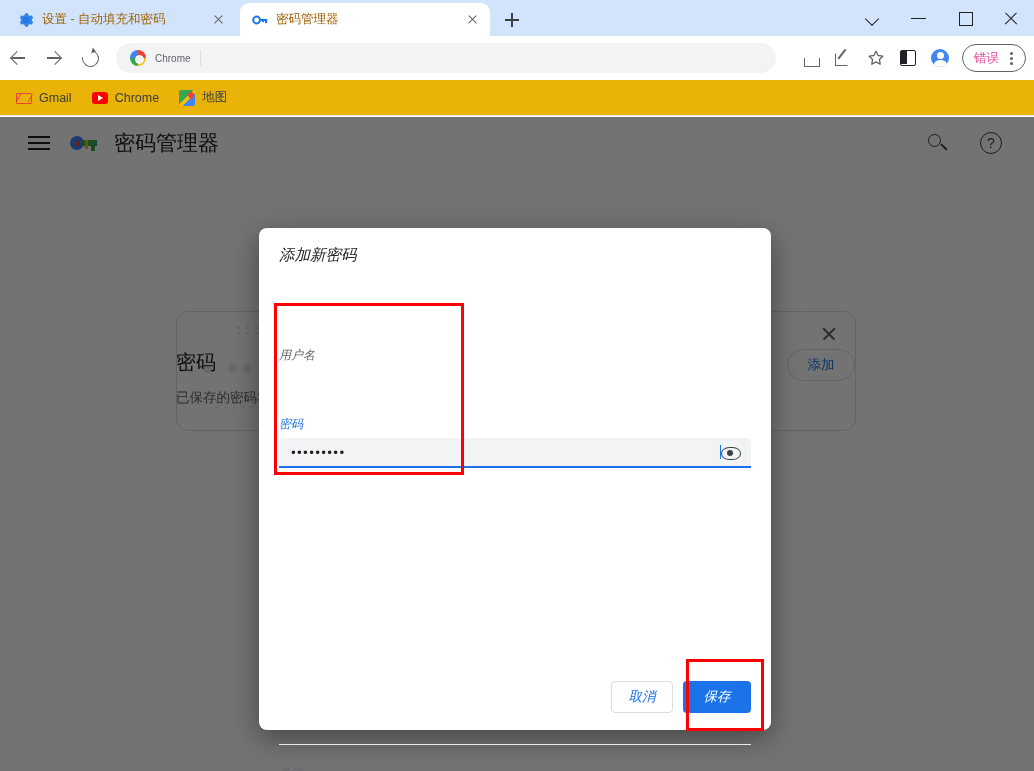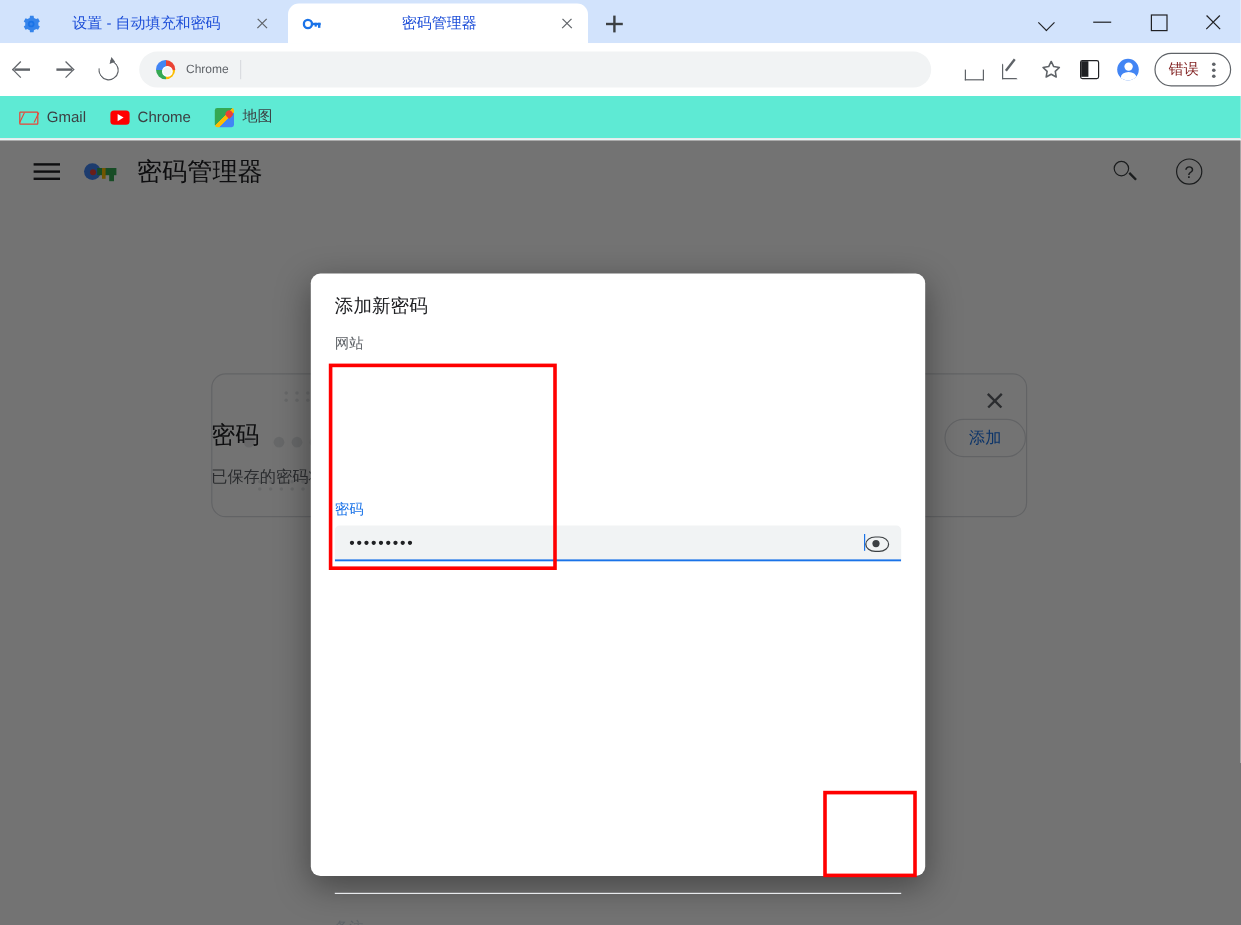--- a/index.html
+++ b/index.html
@@ -17,22 +17,22 @@
   }
   .tab {
     position: absolute; top: 3px; height: 33px;
     display: flex; align-items: center; gap: 8px;
     padding: 0 10px 0 12px; border-radius: 9px 9px 0 0;
   }
   .tab-inactive { left: 6px; width: 230px; }
   .tab-active { left: 240px; width: 250px; background: #ffffff; }
   .tab-favicon { width: 16px; height: 16px; flex: none; position: relative; }
   .tab-label {
-    flex: 1 1 auto; font-size: 12.5px; color: #1d4ed8;
-    white-space: nowrap; overflow: hidden; text-overflow: ellipsis; text-align: center;
+    flex: 1 1 auto; font-size: 12.5px; color: #a16207;
+    white-space: nowrap; overflow: hidden; text-overflow: ellipsis;
   }
   .tab-close {
     width: 16px; height: 16px; flex: none; position: relative;
     color: #5f6368;
   }
   .tab-close::before, .tab-close::after {
     content: ""; position: absolute; left: 2.5px; top: 7.5px;
     width: 11px; height: 1.4px; background: currentColor;
   }
   .tab-close::before { transform: rotate(45deg); }
@@ -158,34 +158,34 @@
   }
   .icon-avatar::after {
     content: ""; position: absolute; left: 2.5px; top: 11px;
     width: 13px; height: 9px; border-radius: 50% 50% 0 0; background: #ffffff;
   }
   .error-pill {
     height: 28px; border: 1px solid #5f6368; border-radius: 14px;
     display: flex; align-items: center; gap: 4px;
     padding: 0 6px 0 11px; margin-left: 6px;
   }
-  .error-pill-label { font-size: 12.5px; color: #7f1d1d; }
+  .error-pill-label { font-size: 12.5px; color: #ec4899; }
   .kebab { width: 16px; height: 18px; position: relative; }
   .kebab i {
     position: absolute; left: 7px; width: 3px; height: 3px;
     border-radius: 50%; background: #5f6368;
   }
   .kebab i:nth-child(1) { top: 3px; }
   .kebab i:nth-child(2) { top: 8px; }
   .kebab i:nth-child(3) { top: 13px; }
 
   
   .bookmarks {
     position: absolute; top: 80px; left: 0; width: 1034px; height: 36px;
-    background: #5eead4; display: flex; align-items: center;
+    background: #eab308; display: flex; align-items: center;
     padding-left: 8px; gap: 4px; border-bottom: 1px solid #e8eaed;
   }
   .bm { display: flex; align-items: center; gap: 7px; padding: 4px 8px; border-radius: 4px; }
   .bm-label { font-size: 12.5px; color: #3c4043; white-space: nowrap; }
   .bm-ico { width: 16px; height: 16px; position: relative; flex: none; }
   .gmail-m {
     position: absolute; left: 0; top: 3px; width: 16px; height: 11px;
     border: 1.6px solid #ea4335; border-radius: 1px;
   }
   .gmail-m::after {
@@ -308,20 +308,21 @@
   .scrim {
     position: absolute; top: 117px; left: 0; width: 1034px; height: 654px;
     background: rgba(0,0,0,.55);
   }
 
   
   .dialog {
     position: absolute; left: 259px; top: 228px; width: 512px; height: 502px;
     background: #ffffff; border-radius: 8px;
     box-shadow: 0 8px 28px rgba(0,0,0,.4);
+    font-style: italic;
   }
   .dlg-title {
     position: absolute; left: 20px; top: 17px; font-size: 15.5px; color: #202124;
   }
   .field { position: absolute; left: 20px; width: 472px; }
   .fld-label { font-size: 12px; color: #5f6368; margin-bottom: 5px; display: block; }
   .fld-label.focused { color: #1a73e8; }
   .fld-box {
     height: 30px; background: #f1f3f4; border-radius: 4px 4px 0 0;
     display: flex; align-items: center; padding: 0 12px;
@@ -544,37 +545,41 @@
     <div class="section-sub">已保存的密码将</div>
     <div class="add-btn">添加</div>
   </div>
 
   <div class="scrim"></div>
 
   <div class="dialog">
     <div class="dlg-title">添加新密码</div>
 
     <div class="field" style="top:50px;">
-      <span class="fld-label">网站</span>
     </div>
 
     <div class="field" style="top:119px;">
+      <span class="fld-label">用户名</span>
     </div>
 
     <div class="field" style="top:188px;">
       <span class="fld-label focused">密码</span>
       <div class="fld-box focused">
         <span class="fld-value pwd-dots">•••••••••</span>
           <span class="caret"></span>
         <span class="eye"></span>
       </div>
     </div>
 
     <div class="divider" style="top:516px;"></div>
 
     <div class="notes-label">备注</div>
 
+    <div class="dlg-footer">
+      <div class="btn-cancel">取消</div>
+      <div class="btn-save">保存</div>
+    </div>
   </div>
 
   <div class="annot" id="annot-fields"></div>
   <div class="annot" id="annot-save"></div>
 
 </div>
 
 </body></html>

